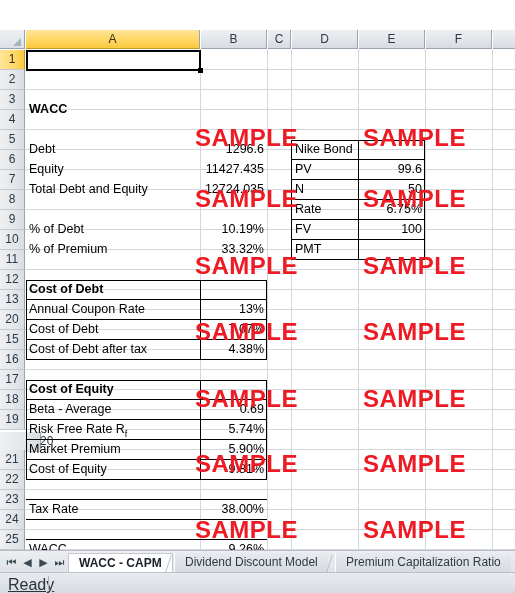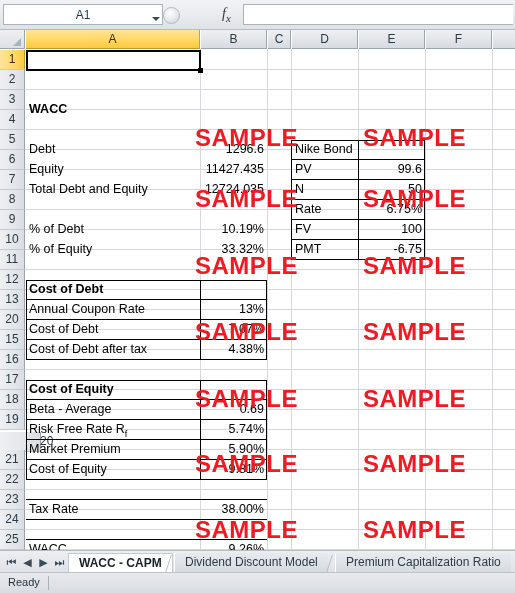--- a/index.html
+++ b/index.html
@@ -239,48 +239,36 @@
 
   
   .statusbar {
     position: absolute; left: 0; top: 572px;
     width: 515px; height: 21px;
     background: linear-gradient(to bottom, #e8eaee, #d8dce1);
     border-top: 1px solid #bcc2c9;
   }
   .status-text {
     position: absolute; left: 8px; top: 3px;
-    font-size: 11px;
+    font-size: 16px;
     color: #28333c;
+    text-decoration: underline;
   }
   .status-div {
     position: absolute; left: 48px; top: 3px;
     width: 1px; height: 14px;
     background: #a9b1ba;
   }
   .sub { vertical-align: sub; font-size: 9px; }
 </style>
 </head>
 <body>
 
 <div id="app">
 
-  <div class="fbar">
-    <div class="namebox">
-      <span>A1</span>
-      <span class="namebox-arrow"></span>
-    </div>
-    <div class="fx-btn">
-      <span class="fx-circle"></span>
-    </div>
-    <div class="fx-label">
-      <i>f</i><i class="sub">x</i>
-    </div>
-    <div class="formula-input"></div>
-  </div>
 
   <div class="grid">
 
     <div class="colhdr-row">
       <div class="corner">
         <span class="corner-tri"></span>
       </div>
       <div class="colhdr sel" style="left:26px;width:174px;">A</div>
       <div class="colhdr" style="left:201px;width:66px;">B</div>
       <div class="colhdr" style="left:268px;width:23px;">C</div>
@@ -351,21 +339,21 @@
         <div class="gl-h" style="top: 479px; width: 490px;"></div>
         <div class="gl-h" style="top: 499px; width: 490px;"></div>
         <div class="gl-h" style="top: 519px; width: 490px;"></div>
       </div>
 
     <div class="cell lbl bold" style="left:26px;top:70px;width:174px;">WACC</div>
     <div class="cell lbl" style="left:26px;top:110px;width:174px;">Debt</div>
     <div class="cell lbl" style="left:26px;top:130px;width:174px;">Equity</div>
     <div class="cell lbl" style="left:26px;top:190px;width:174px;">% of Debt</div>
     <div class="cell lbl" style="left:26px;top:150px;width:174px;">Total Debt and Equity</div>
-    <div class="cell lbl" style="left:26px;top:210px;width:174px;">% of Equity</div>
+    <div class="cell lbl" style="left:26px;top:210px;width:174px;">% of Premium</div>
     <div class="cell lbl bold" style="left:26px;top:250px;width:174px;">Cost of Debt</div>
     <div class="cell lbl" style="left:26px;top:270px;width:174px;">Annual Coupon Rate</div>
     <div class="cell lbl" style="left:26px;top:290px;width:174px;">Cost of Debt</div>
     <div class="cell lbl" style="left:26px;top:310px;width:174px;">Cost of Debt after tax</div>
     <div class="cell lbl bold" style="left:26px;top:350px;width:174px;">Cost of Equity</div>
     <div class="cell lbl" style="left:26px;top:370px;width:174px;">Beta - Average</div>
     <div class="cell lbl" style="left:26px;top:410px;width:174px;">Market Premium</div>
     <div class="cell lbl" style="left:26px;top:390px;width:174px;"><span>Risk Free Rate R</span><span class="sub">f</span></div>
     <div class="cell lbl" style="left:26px;top:430px;width:174px;">Cost of Equity</div>
     <div class="cell lbl" style="left:26px;top:470px;width:174px;">Tax Rate</div>
@@ -390,21 +378,20 @@
     <div class="cell lbl" style="left:292px;top:130px;width:66px;">PV</div>
     <div class="cell lbl" style="left:292px;top:150px;width:66px;">N</div>
     <div class="cell lbl" style="left:292px;top:170px;width:66px;">Rate</div>
     <div class="cell lbl" style="left:292px;top:190px;width:66px;">FV</div>
     <div class="cell lbl" style="left:292px;top:210px;width:66px;">PMT</div>
 
     <div class="cell num" style="left:359px;top:130px;width:66px;">99.6</div>
     <div class="cell num" style="left:359px;top:150px;width:66px;">50</div>
     <div class="cell num" style="left:359px;top:170px;width:66px;">6.75%</div>
     <div class="cell num" style="left:359px;top:190px;width:66px;">100</div>
-    <div class="cell num" style="left:359px;top:210px;width:66px;">-6.75</div>
 
     <div class="blockbox" style="left:26px;top:250px;width:241px;height:80px;"></div>
     <div class="hline" style="left:26px;top:269px;width:241px;"></div>
     <div class="hline" style="left:26px;top:289px;width:241px;"></div>
     <div class="hline" style="left:26px;top:309px;width:241px;"></div>
     <div class="vline" style="left:200px;top:250px;height:80px;"></div>
 
     <div class="blockbox" style="left:26px;top:350px;width:241px;height:100px;"></div>
     <div class="hline" style="left:26px;top:369px;width:241px;"></div>
     <div class="hline" style="left:26px;top:389px;width:241px;"></div>

